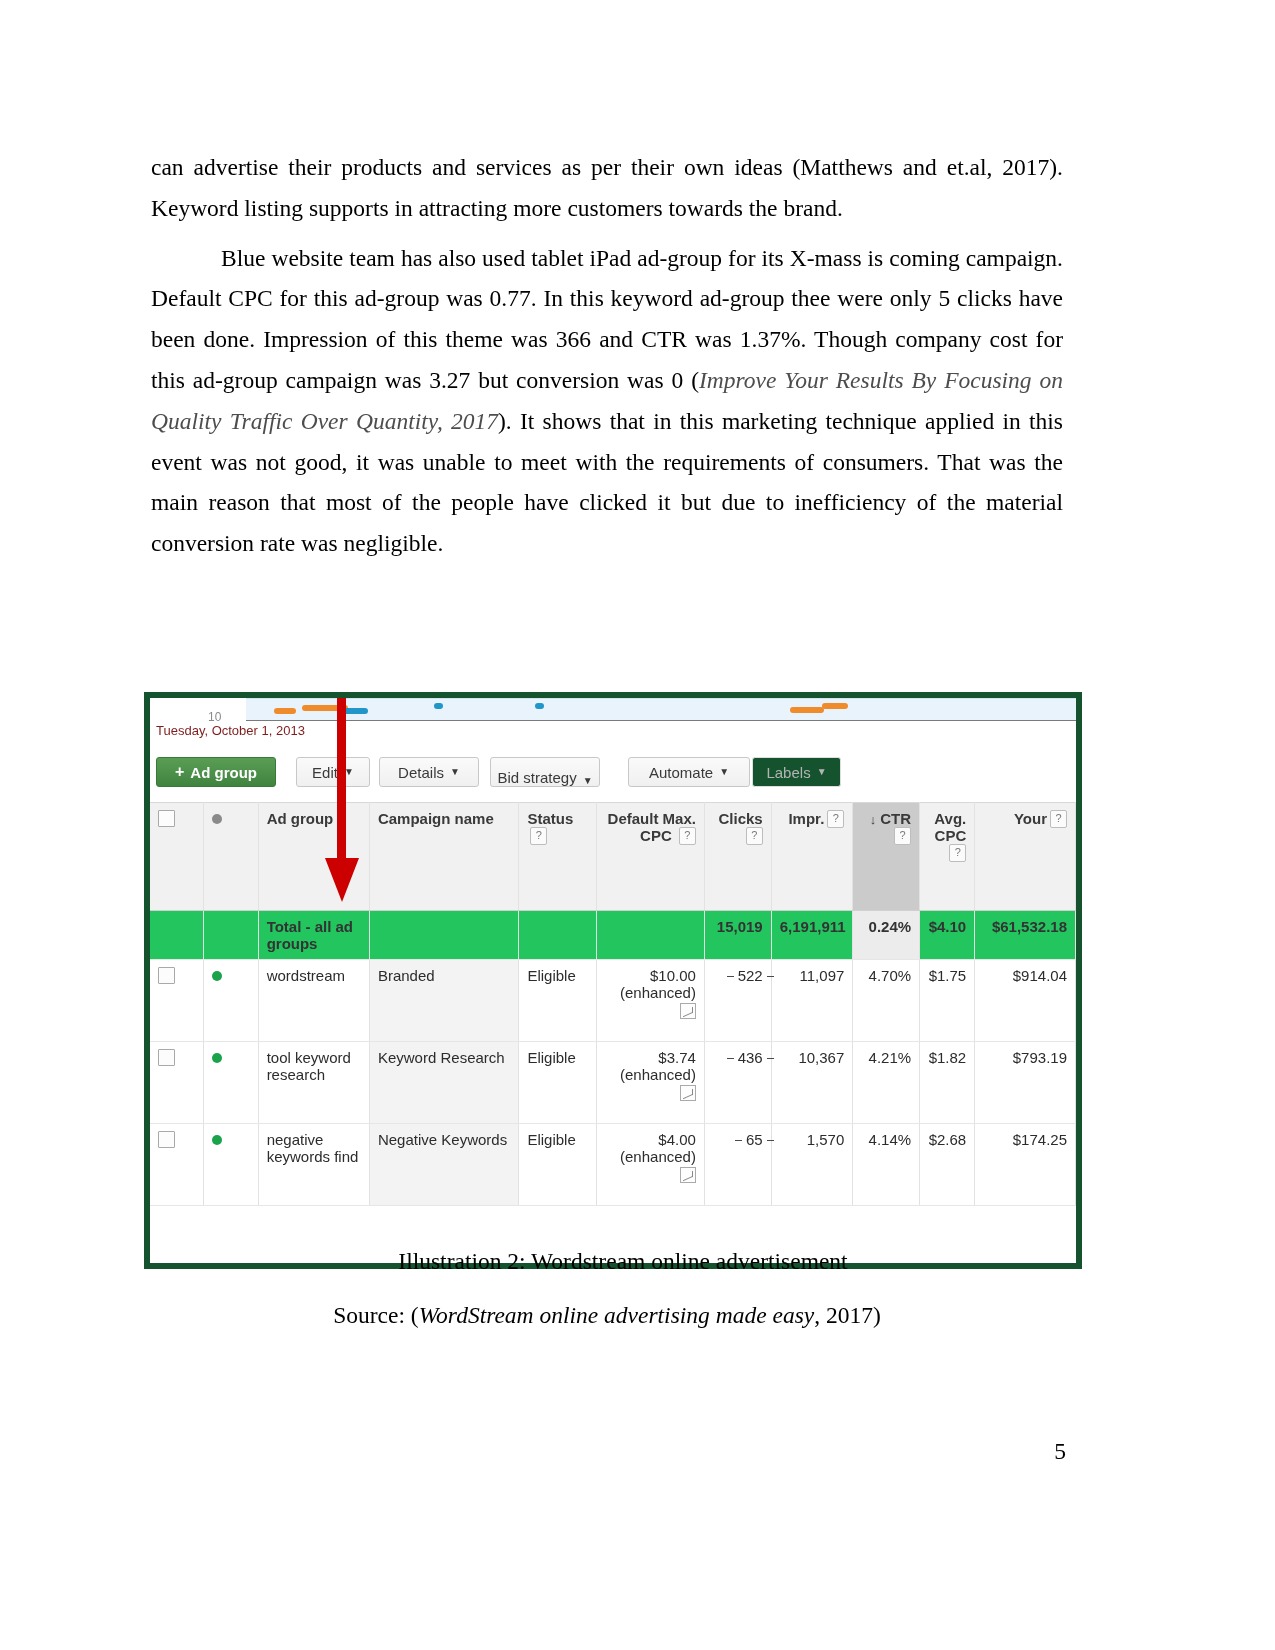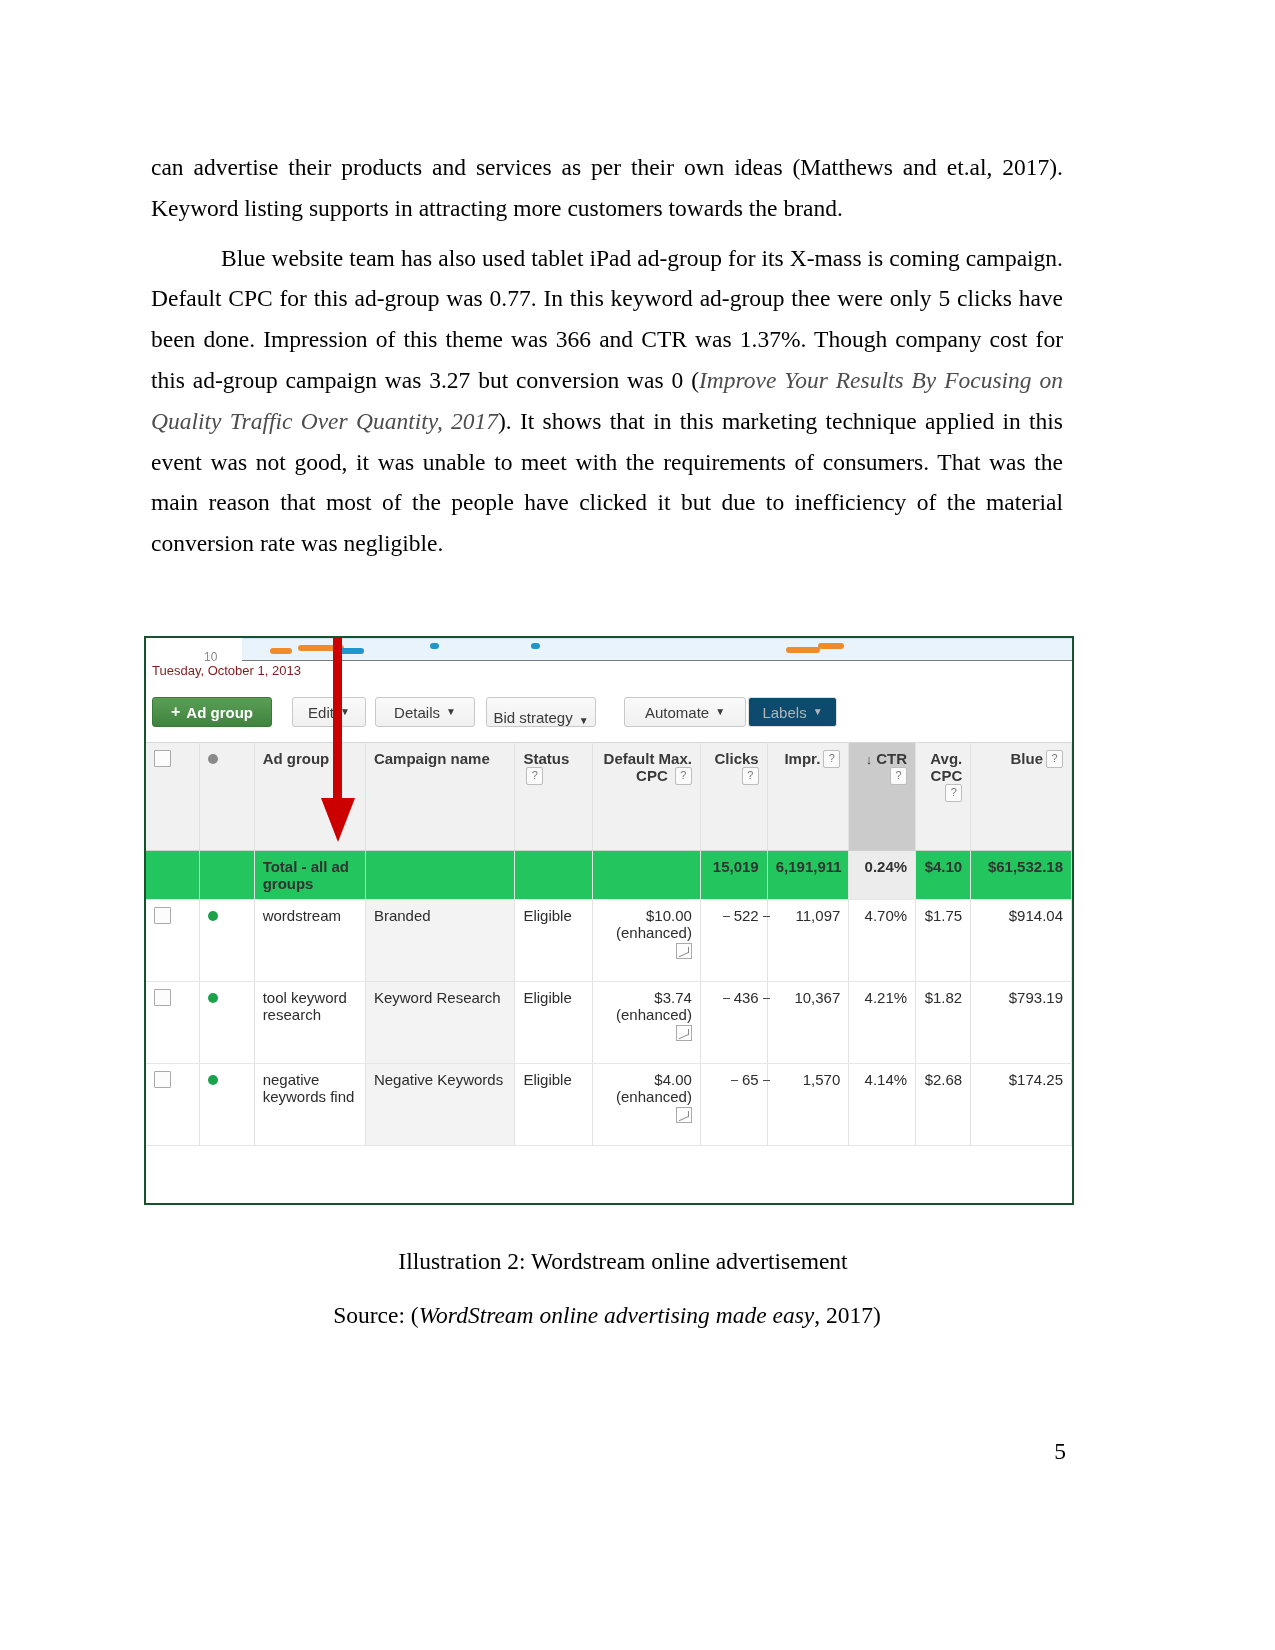--- a/index.html
+++ b/index.html
@@ -44,25 +44,25 @@
   }
   .cite-italic {
     font-style: italic;
     color: #4d4d4d;
   }
 
   
   .figure {
     position: absolute;
     left: 144px;
-    top: 636px;
+    top: 692px;
     width: 926px;
     height: 565px;
     background: #ffffff;
-    border: 2px solid #14532d;
+    border: 6px solid #14532d;
     overflow: hidden;
     font-family: "Liberation Sans", sans-serif;
   }
 
   
   .chart-strip {
     position: absolute;
     left: 0; top: 0;
     width: 926px;
     height: 42px;
@@ -141,21 +141,21 @@
     cursor: pointer;
   }
   .btn.primary {
     background: linear-gradient(#5a9e55, #3f8340);
     border-color: #367a36;
     color: #ffffff;
     font-weight: bold;
   }
   .btn.disabled {
     color: #b4b4b4;
-    background: #0c4a6e;
+    background: #14532d;
     border-color: #dedede;
   }
   .caret { font-size: 10px; line-height: 1; }
   .plus  { font-size: 16px; line-height: 1; font-weight: bold; }
 
   
   .tbl {
     position: absolute;
     left: 0;
     top: 104px;
@@ -391,21 +391,21 @@
           </th>
           <th class="sorted">
             <span class="sortarrow">↓</span><span>CTR</span><br>
             <span class="hq">?</span>
           </th>
           <th>
             <span>Avg. CPC</span><br>
             <span class="hq">?</span>
           </th>
           <th>
-            <span>Blue</span><span class="hq">?</span>
+            <span>Your</span><span class="hq">?</span>
           </th>
         </tr>
       </thead>
       <tbody>
         <tr class="total">
           <td></td>
           <td></td>
           <td class="left">Total - all ad groups</td>
           <td></td>
           <td></td>

